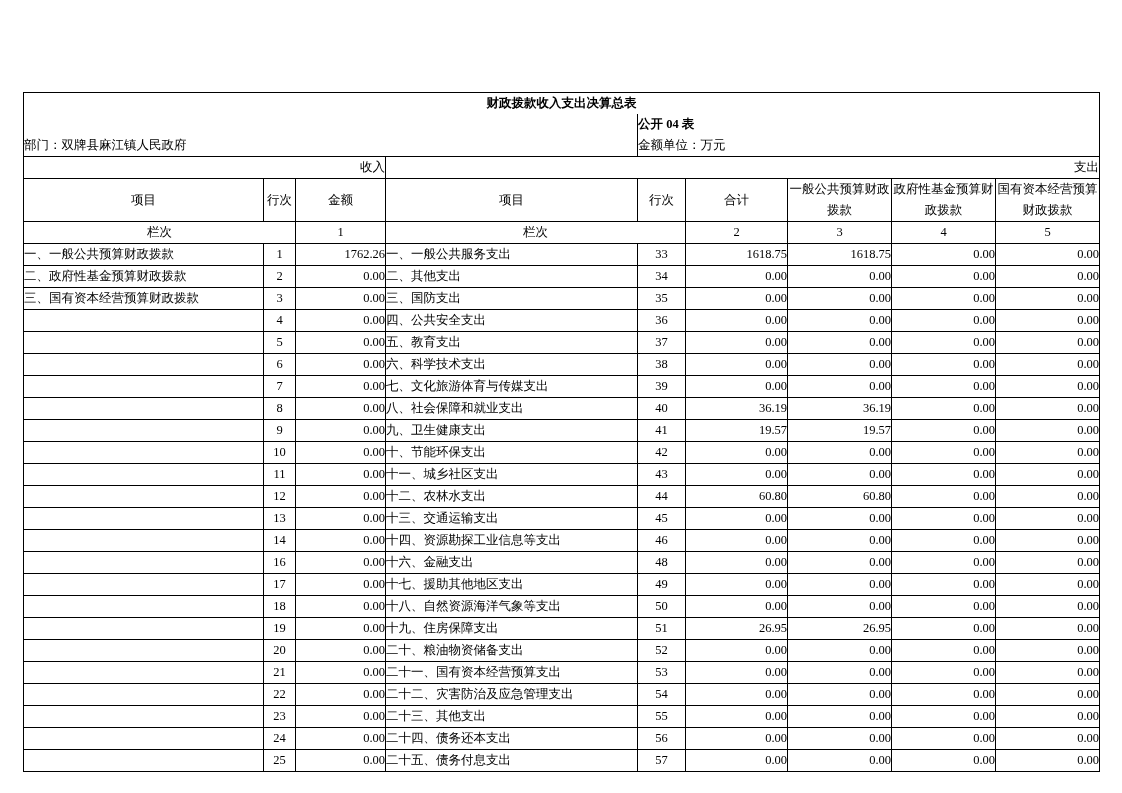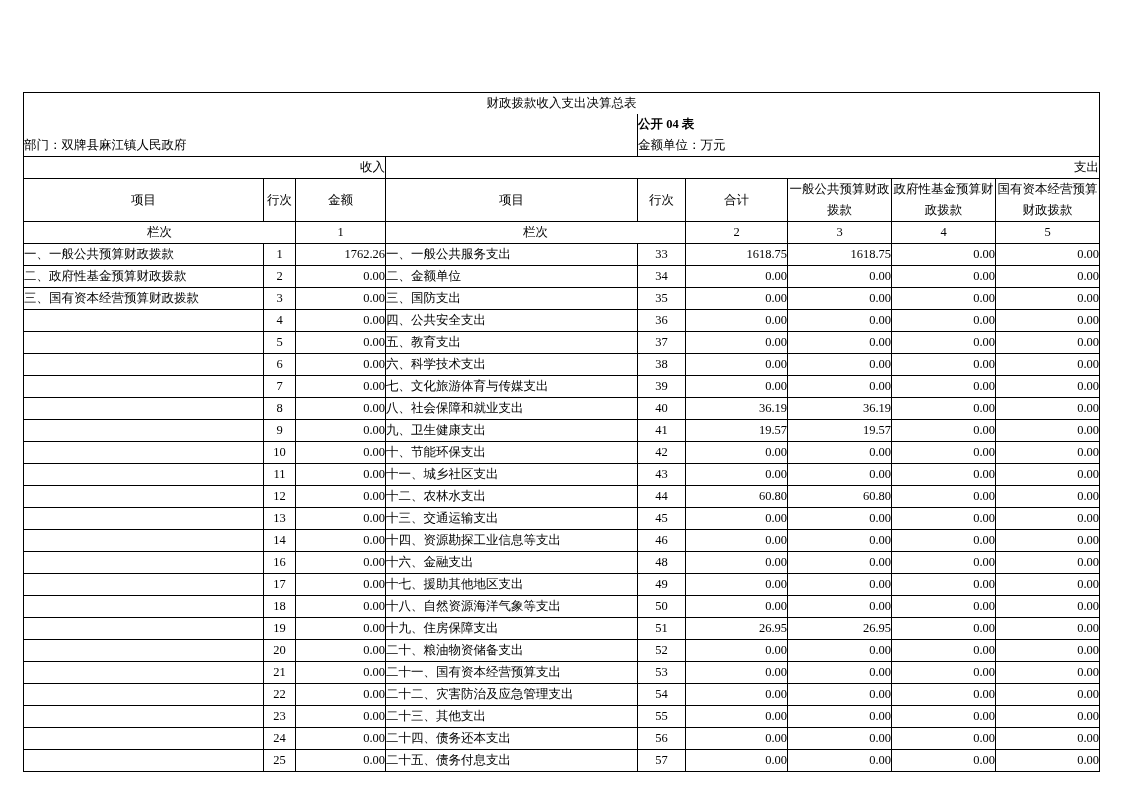--- a/index.html
+++ b/index.html
@@ -29,21 +29,21 @@
   table.main td {
     border: 1px solid #000000;
     font-size: 12.5px;
     padding: 0;
     height: 21px;
     line-height: 21px;
     vertical-align: middle;
   }
   .title-cell {
     text-align: center;
-    font-weight: normal;
+    font-weight: bold;
     font-size: 13.5px;
     height: 24px;
     line-height: 24px;
     border-left: 1px solid #000 !important;
     border-right: 1px solid #000 !important;
     border-top: 1px solid #000 !important;
     border-bottom: none !important;
   }
   .sub-right {
     font-weight: bold;
@@ -161,21 +161,21 @@
         <td class="ctr-cell">33</td>
         <td class="num-cell">1618.75</td>
         <td class="num-cell">1618.75</td>
         <td class="num-cell">0.00</td>
         <td class="num-cell">0.00</td>
       </tr>
       <tr>
         <td class="item-cell">二、政府性基金预算财政拨款</td>
         <td class="ctr-cell">2</td>
         <td class="num-cell">0.00</td>
-        <td class="item-cell">二、金额单位</td>
+        <td class="item-cell">二、其他支出</td>
         <td class="ctr-cell">34</td>
         <td class="num-cell">0.00</td>
         <td class="num-cell">0.00</td>
         <td class="num-cell">0.00</td>
         <td class="num-cell">0.00</td>
       </tr>
       <tr>
         <td class="item-cell">三、国有资本经营预算财政拨款</td>
         <td class="ctr-cell">3</td>
         <td class="num-cell">0.00</td>

